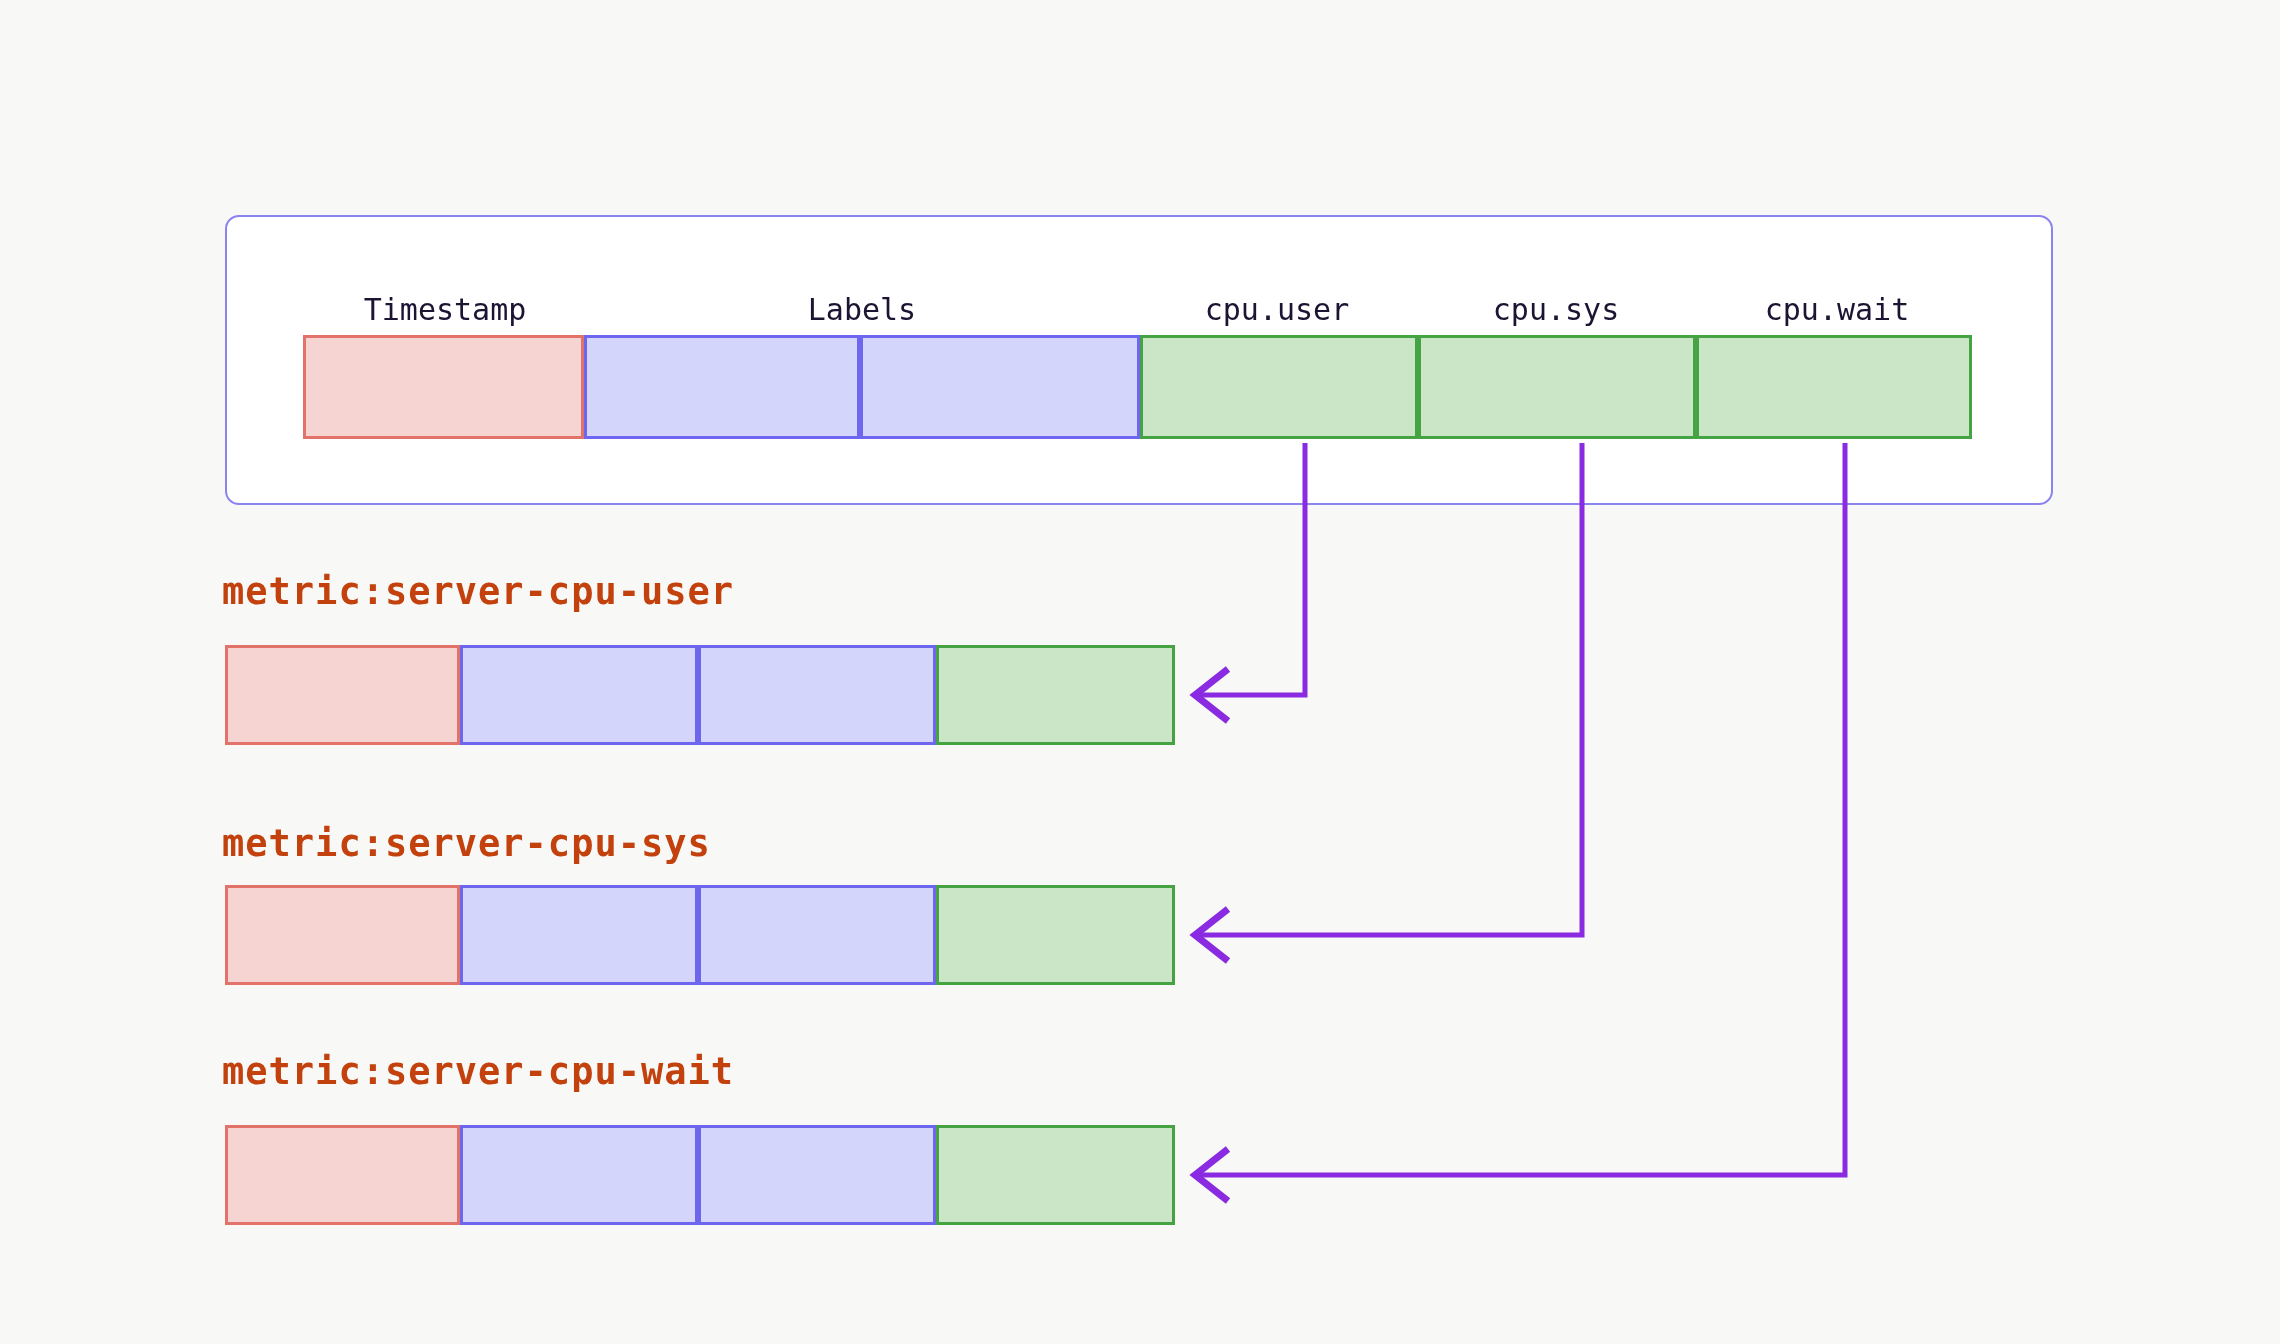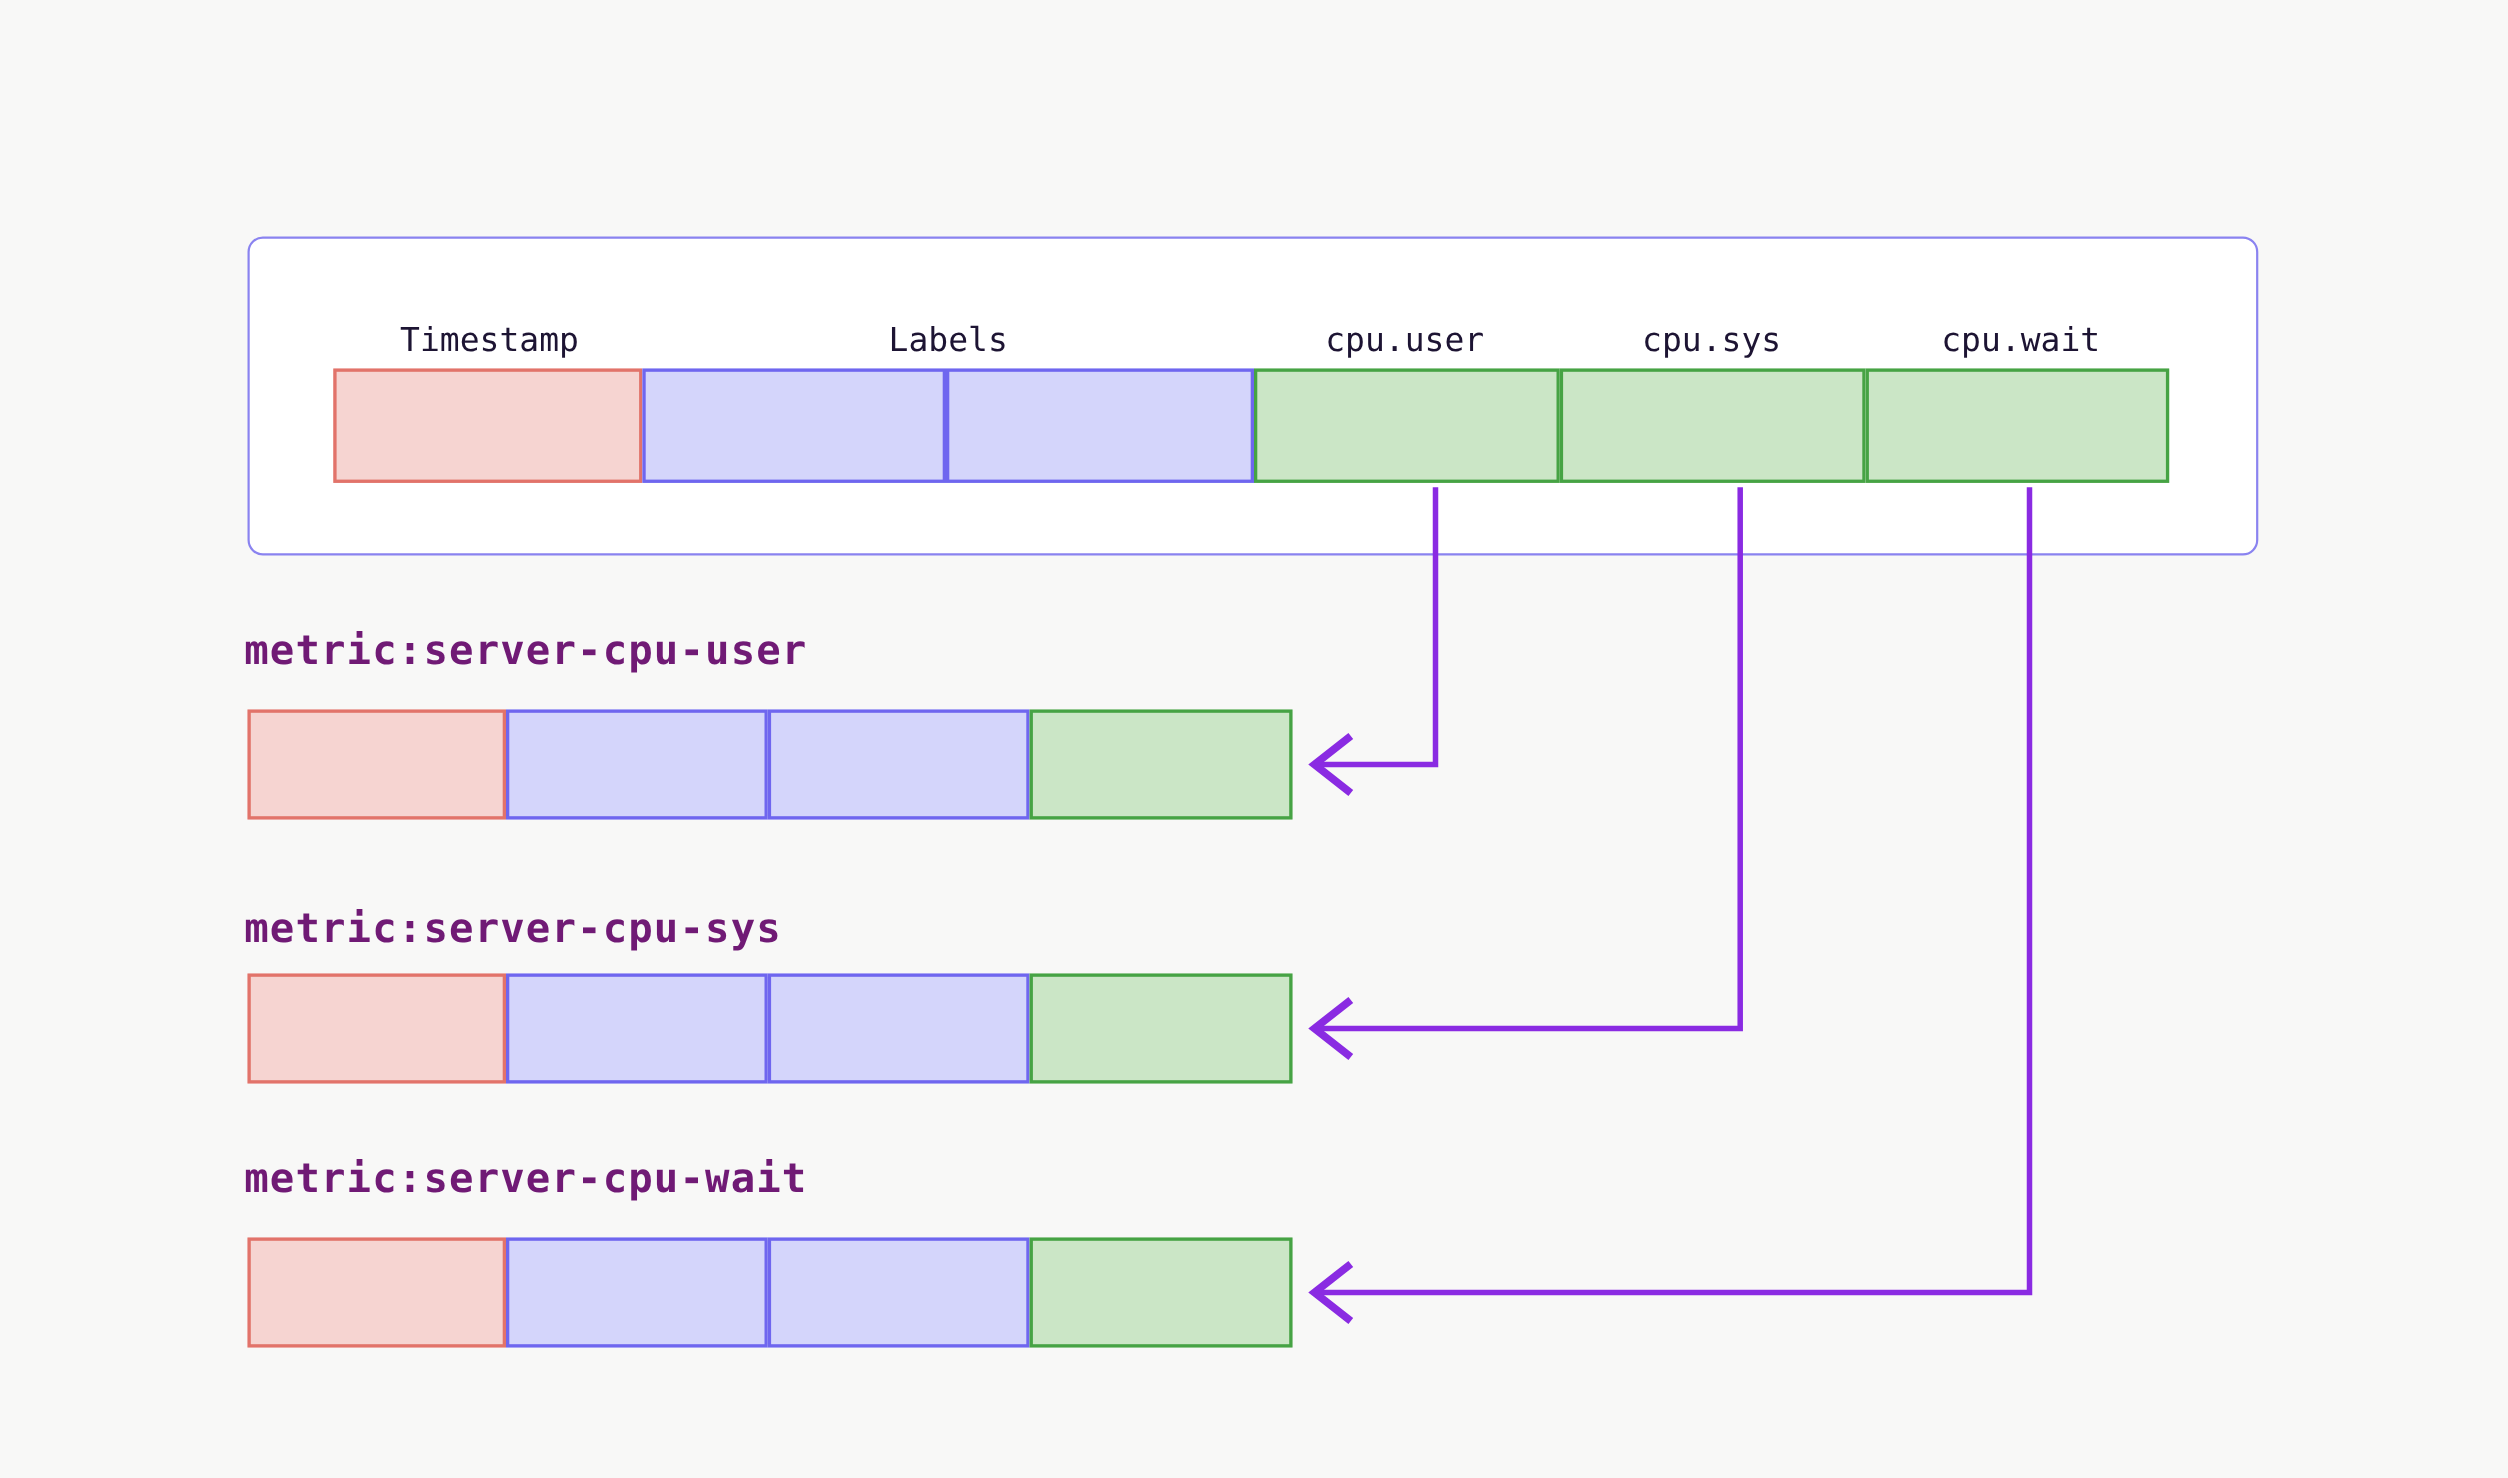--- a/index.html
+++ b/index.html
@@ -87,21 +87,21 @@
     background: #cbe6c6;
     border-color: #46a344;
   }
 
   
   .metric-label {
     position: absolute;
     font-size: 37px;
     font-weight: bold;
     letter-spacing: 1px;
-    color: #701a75;
+    color: #c2410c;
     white-space: pre;
   }
   .metric-row {
     position: absolute;
     left: 225px;
     height: 100px;
   }
 
   
   #arrows {

